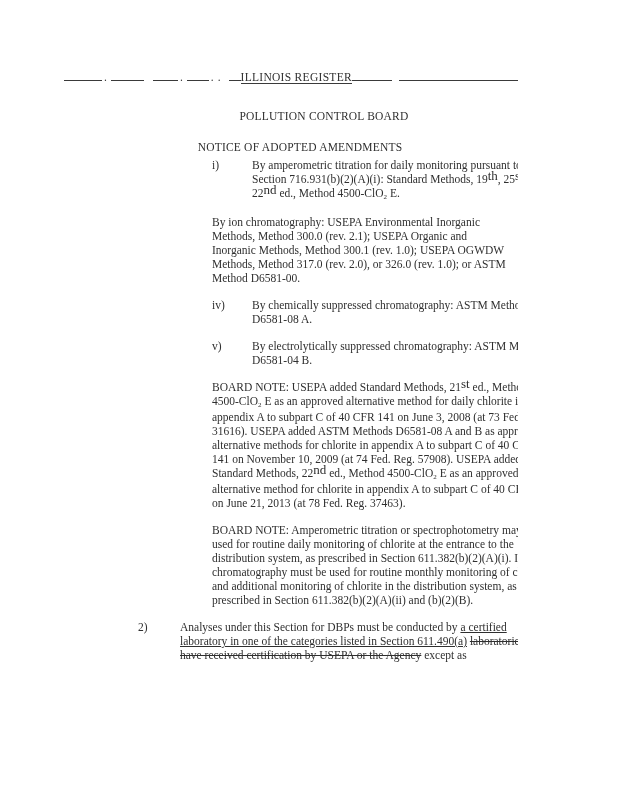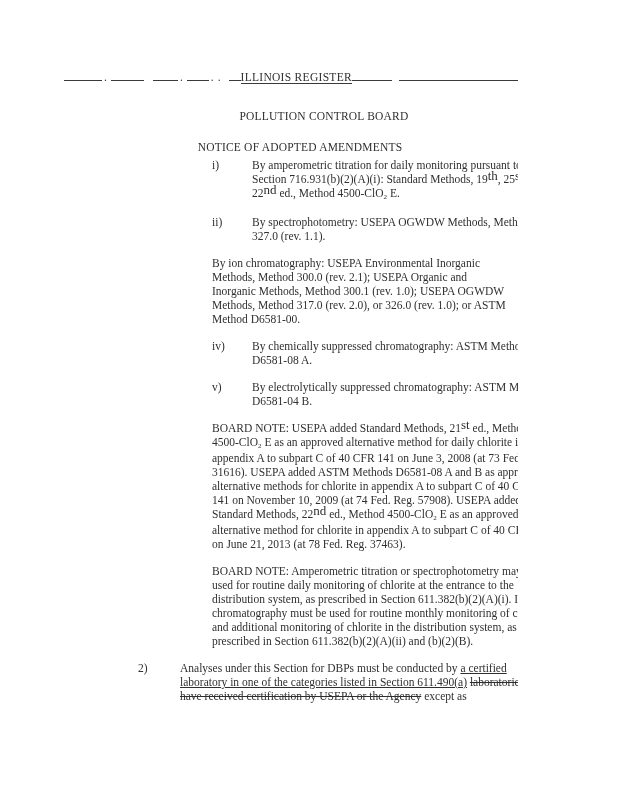--- a/index.html
+++ b/index.html
@@ -76,24 +76,20 @@
   <div class="heading heading-board">POLLUTION CONTROL BOARD</div>
   <div class="heading heading-notice">NOTICE OF ADOPTED AMENDMENTS</div>
 
   <div class="content">
 
     <div class="roman-item">
       <div class="roman-label">i)</div>
       <div class="roman-text"><span>By amperometric titration for daily monitoring pursuant to Section 716.931(b)(2)(A)(i):  Standard Methods, 19</span><span class="sup">th</span><span>, 25</span><span class="sup">st</span><span>, or 22</span><span class="sup">nd</span><span> ed., Method 4500-ClO</span><span class="sub">2</span><span> E.</span></div>
     </div>
 
-    <div class="roman-item">
-      <div class="roman-label">ii)</div>
-      <div class="roman-text"><span>By spectrophotometry:  USEPA OGWDW Methods, Method 327.0 (rev. 1.1).</span></div>
-    </div>
 
     <div class="roman-item">
       <div class="roman-text"><span>By ion chromatography:  USEPA Environmental Inorganic Methods, Method 300.0 (rev. 2.1); USEPA Organic and Inorganic Methods, Method 300.1 (rev. 1.0); USEPA OGWDW Methods, Method 317.0 (rev. 2.0), or 326.0 (rev. 1.0); or ASTM Method D6581-00.</span></div>
     </div>
 
     <div class="roman-item">
       <div class="roman-label">iv)</div>
       <div class="roman-text"><span>By chemically suppressed chromatography:  ASTM Method D6581-08 A.</span></div>
     </div>
 

